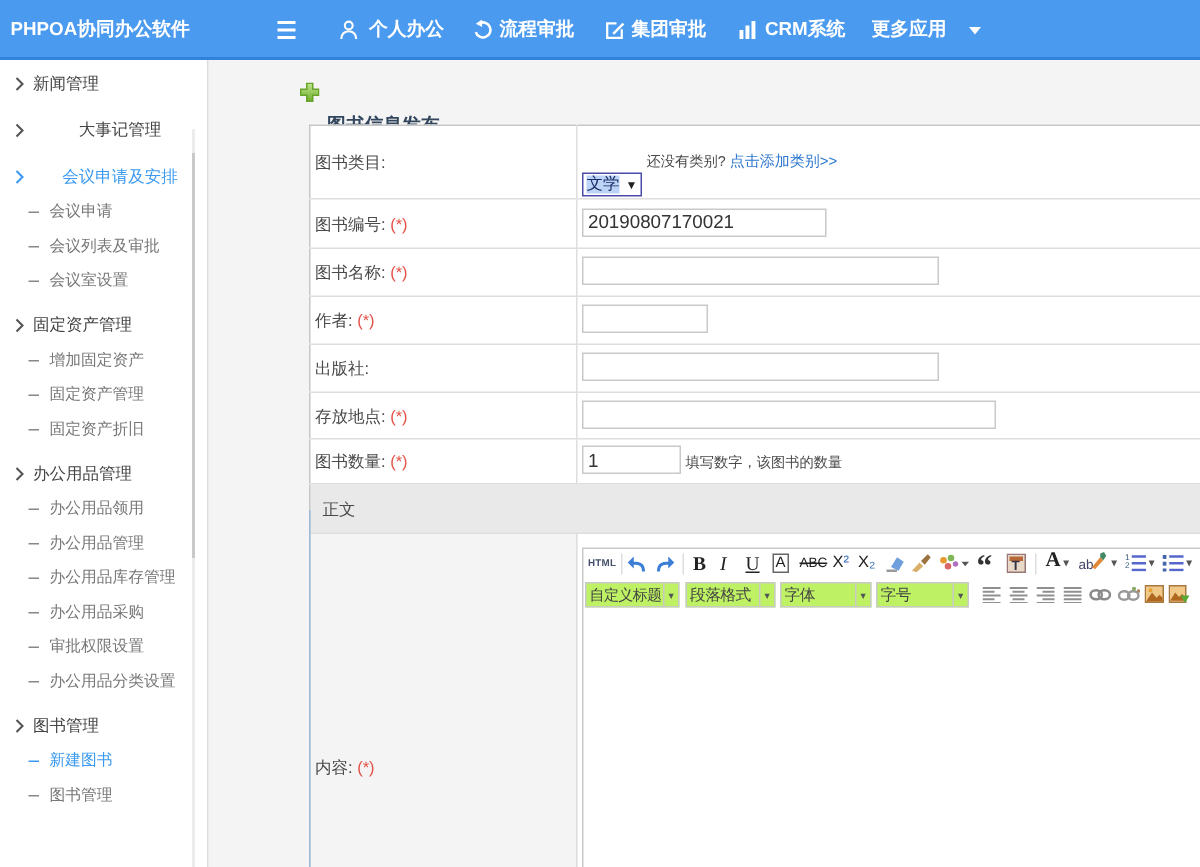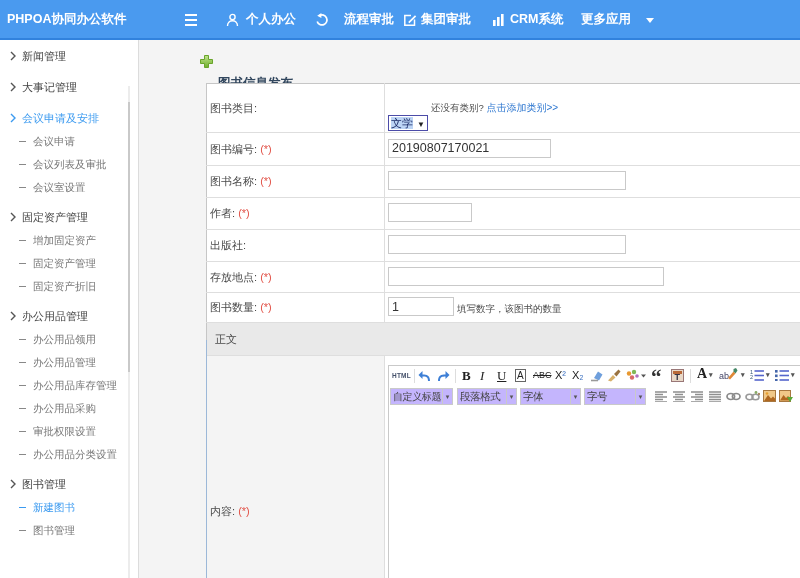--- a/index.html
+++ b/index.html
@@ -5,21 +5,21 @@
   * { margin:0; padding:0; box-sizing:border-box; }
   html,body { width:800px; height:578px; overflow:hidden; font-family:"Liberation Sans",sans-serif; background:#f4f4f4; }
   #topbar { position:absolute; left:0; top:0; width:800px; height:40px; background:#4a9aef; border-bottom:2px solid #3182dd; }
   #logo { position:absolute; left:7px; top:0; line-height:38px; color:#fff; font-size:12.5px; font-weight:bold; }
   .nav { position:absolute; top:0; height:52px; line-height:38px; color:#fff; font-size:12.5px; font-weight:600; }
   #burger { position:absolute; left:185px; top:14px; width:12px; }
   #burger div { height:2px; background:#fff; margin-bottom:3px; }
   .navicon { position:absolute; top:13px; }
   #sidebar { position:absolute; left:0; top:40px; width:139px; height:538px; background:#fff; border-right:1px solid #dcdcdc; padding-top:5px; }
   .tl { height:23px; line-height:23px; font-size:11px; color:#444; padding-left:22px; position:relative; }
-  .tl.g1 { margin-top:8px; } .tl.g2 { margin-top:7px; }
+  .tl.g1 { margin-top:8px;text-align:center; } .tl.g2 { margin-top:7px; }
   .tl svg { position:absolute; left:10px; top:6px; }
   .sub { height:23px; line-height:23px; font-size:10.5px; color:#777; padding-left:33px; position:relative; }
   .sub i { position:absolute; left:19px; top:11px; width:7px; height:1px; background:#888; }
   .tl.act { color:#3b9af0; }
   .sub.act { color:#3b9af0; } .sub.act i { background:#3b9af0; }
   #sbtrack { position:absolute; left:128px; top:46px; width:2px; height:532px; background:#ececec; }
   #sbthumb { position:absolute; left:128px; top:62px; width:2px; height:270px; background:#c9c9c9; }
   #content { position:absolute; left:140px; top:40px; width:660px; height:538px; background:#f4f4f4; }
   #title { position:absolute; left:78px; top:15px; font-size:12.5px; font-weight:bold; color:#32475e;margin-top:20px; }
   #plus { position:absolute; left:60px; top:15px; }
@@ -32,21 +32,21 @@
   #sel { display:inline-block; position:relative; top:-1px; border:1px solid #4c4ca8; height:16px; line-height:14px; padding:0 2px; font-size:11px; color:#1b2a66; vertical-align:middle;margin-top:32px; }
   #sel b { background:#bcd4f5; font-weight:normal; }
   #sel span { color:#222; font-size:8px; margin-left:4px; }
   .hint { font-size:9.5px; color:#4a4a4a; }
   a.lnk { color:#2e77d0; text-decoration:none; font-size:10px; }
   #zw { background:#e9e9e9; font-size:10.5px; color:#333; padding-left:8px; height:32px; }
   #ctcell { background:#f4f4f4; height:311px; vertical-align:middle; border-right:1px solid #dedede; padding-left:3px; }
   #edwrap { position:relative; margin:9px 0 0 3px; width:560px; height:302px; border:1px solid #c9c9c9; background:#fff; }
   #tb1 { position:relative; height:21px; } #tb1 .t, #tb2 .t { position:absolute; } #tb1 b { font-style:normal; color:#222; } .vs { position:absolute; top:3px; width:1px; height:14px; background:#ddd; }
   #tb2 { position:relative; height:21px; }
-  .dd { position:absolute; top:1px; display:inline-flex; align-items:center; justify-content:space-between; border:1px solid #c9c9c9; height:17px; font-size:10.5px; color:#444; padding:0 0 0 2px; margin-right:3px; background:#c4b5fd; white-space:nowrap; overflow:hidden; }
+  .dd { position:absolute; top:1px; display:inline-flex; align-items:center; justify-content:space-between; border:1px solid #c9c9c9; height:17px; font-size:10.5px; color:#444; padding:0 0 0 2px; margin-right:3px; background:#bef264; white-space:nowrap; overflow:hidden; }
   .dd em { font-style:normal; flex:1 1 auto; min-width:0; overflow:hidden; letter-spacing:-0.4px; }
   .dd span { flex:0 0 10px; align-self:stretch; border-left:1px solid #c9c9c9; display:flex; align-items:center; justify-content:center; font-size:7px; color:#555; margin-left:1px; }
 </style>
 </head>
 <body>
 <div id="topbar">
   <div id="logo">PHPOA协同办公软件</div>
   <div id="burger">
       <div></div>
       <div></div>
@@ -54,21 +54,21 @@
     </div>
   <svg class="navicon" style="left:226px" width="13" height="14" viewBox="0 0 13 14">
       <circle cx="6.5" cy="4" r="2.6" fill="none" stroke="#fff" stroke-width="1.4"></circle>
       <path d="M1.5 13 C1.5 9.5 4 7.8 6.5 7.8 C9 7.8 11.5 9.5 11.5 13" fill="none" stroke="#fff" stroke-width="1.4"></path>
     </svg>
   <div class="nav" style="left:246px">个人办公</div>
   <svg class="navicon" style="left:315px" width="14" height="14" viewBox="0 0 14 14">
       <path d="M4.5 2.6 A5 5 0 1 1 2.2 8.4" fill="none" stroke="#fff" stroke-width="1.7"></path>
       <path d="M6.4 0 L6.4 5 L2.2 2.8 Z" fill="#fff"></path>
     </svg>
-  <div class="nav" style="left:344px">流程审批</div>
+  <div class="nav" style="left:333px">流程审批</div>
   <svg class="navicon" style="left:403px" width="14" height="14" viewBox="0 0 14 14">
       <path d="M8 2.5 H1.8 V12.2 H11.5 V6.5" fill="none" stroke="#fff" stroke-width="1.5"></path>
       <path d="M5.2 9 L12 2.2 L13.2 3.4 L6.4 10.2 Z" fill="#fff"></path>
     </svg>
   <div class="nav" style="left:421px">集团审批</div>
   <svg class="navicon" style="left:492px" width="13" height="13" viewBox="0 0 13 13">
       <rect x="1" y="7" width="2.6" height="6" fill="#fff"></rect>
       <rect x="5" y="4" width="2.6" height="9" fill="#fff"></rect>
       <rect x="9" y="1" width="2.6" height="12" fill="#fff"></rect>
     </svg>

